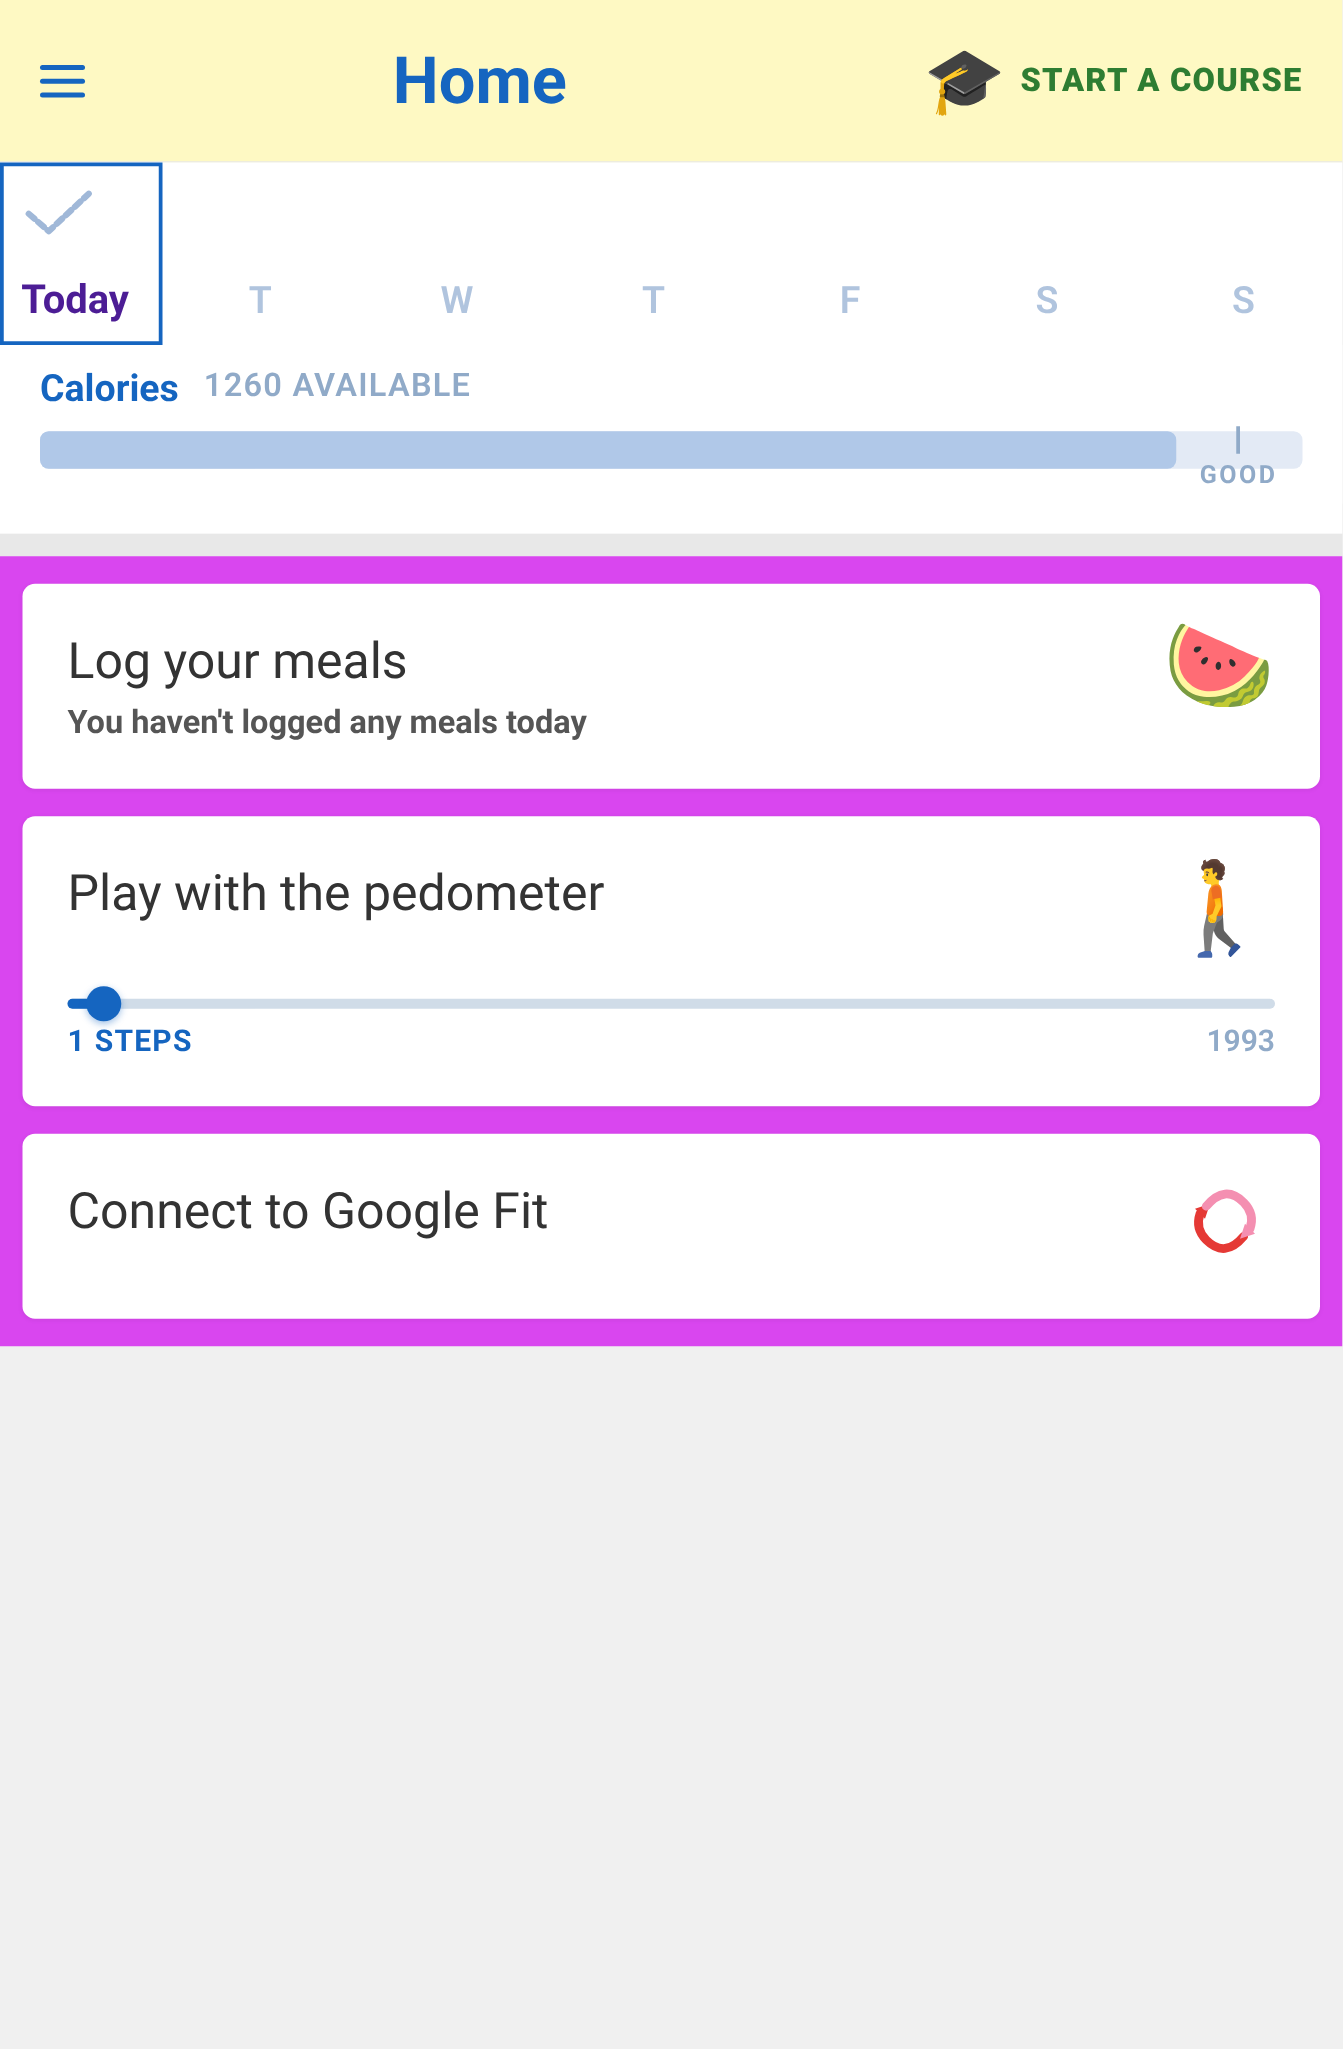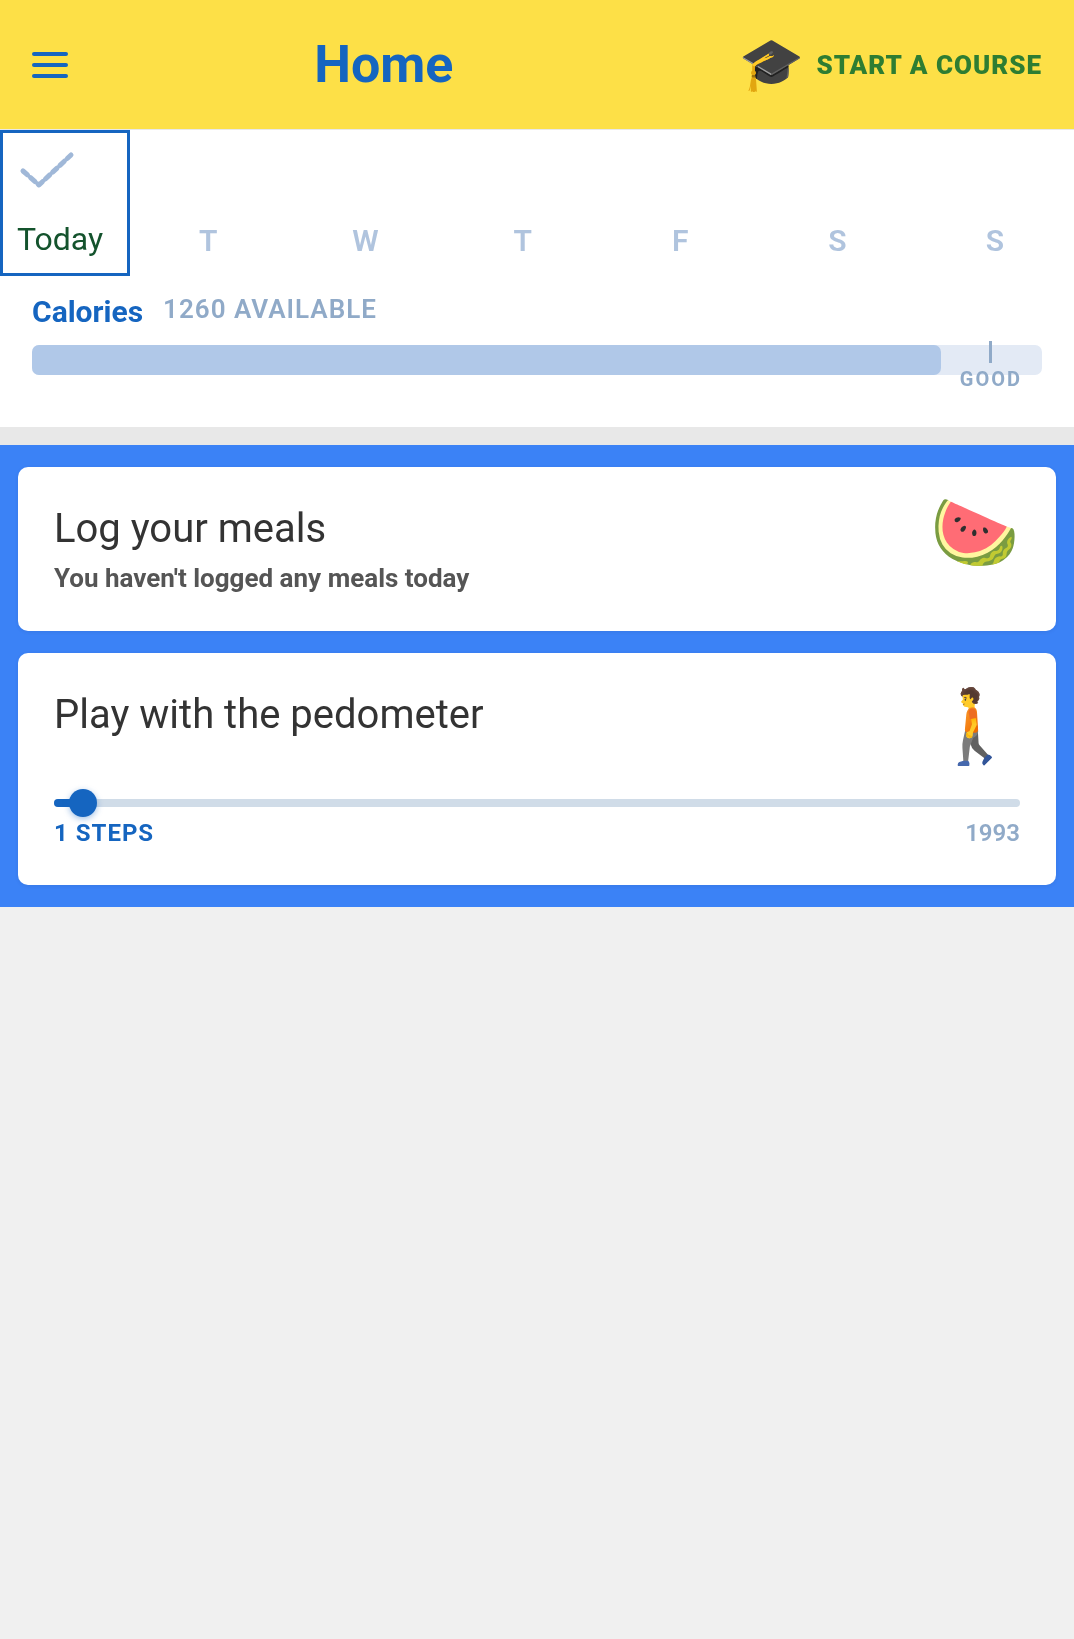--- a/index.html
+++ b/index.html
@@ -6,21 +6,21 @@
     body {
       font-family: 'Roboto', Arial, sans-serif;
       background: #f0f0f0;
       width: 1074px;
       min-height: 1639px;
       overflow-x: hidden;
     }
 
     
     .header {
-      background: #fde047;
+      background: #fef9c3;
       display: flex;
       align-items: center;
       justify-content: space-between;
       padding: 28px 32px;
       height: 130px;
       border-bottom: 1px solid #e8e8e8;
     }
     .hamburger-icon {
       display: flex;
       flex-direction: column;
@@ -95,22 +95,22 @@
       width: 60px;
       height: 48px;
       position: relative;
     }
     .check-dashed svg {
       width: 60px;
       height: 48px;
     }
     .day-label {
       font-size: 32px;
-      font-weight: 400;
-      color: #14532d;
+      font-weight: 700;
+      color: #4c1d95;
       line-height: 1;
       margin-top: 20px;
     }
     .day-letter {
       font-size: 30px;
       font-weight: 600;
       color: #b0c4de;
       letter-spacing: 1px;
     }
 
@@ -172,21 +172,21 @@
     }
 
     
     .section-divider {
       height: 18px;
       background: #e8e8e8;
     }
 
     
     .cards-section {
-      background: #3b82f6;
+      background: #d946ef;
       padding: 22px 18px;
       display: flex;
       flex-direction: column;
       gap: 22px;
     }
     .card {
       background: #ffffff;
       border-radius: 10px;
       padding: 38px 36px;
       display: flex;
@@ -370,14 +370,28 @@
         <div class="steps-slider-fill"></div>
         <div class="steps-slider-thumb"></div>
       </div>
       <div class="steps-labels">
         <span class="steps-count">1 STEPS</span>
         <span class="steps-goal">1993</span>
       </div>
     </div>
   </div>
 
+  <div class="card">
+    <div class="card-header">
+      <div class="card-title">Connect to Google Fit</div>
+
+      <svg class="google-fit-icon" viewBox="0 0 80 80" xmlns="http://www.w3.org/2000/svg">
+
+        <path d="M55 52 Q40 70 25 55 Q16 46 20 34" stroke="#e53935" stroke-width="7" fill="none" stroke-linecap="round"></path>
+        <polygon points="16,30 24,38 28,26" fill="#e53935"></polygon>
+
+        <path d="M25 28 Q40 10 55 25 Q64 34 60 46" stroke="#f48fb1" stroke-width="7" fill="none" stroke-linecap="round"></path>
+        <polygon points="64,50 56,42 52,54" fill="#f48fb1"></polygon>
+      </svg>
+    </div>
+  </div>
 
 </div>
 
 </body></html>

